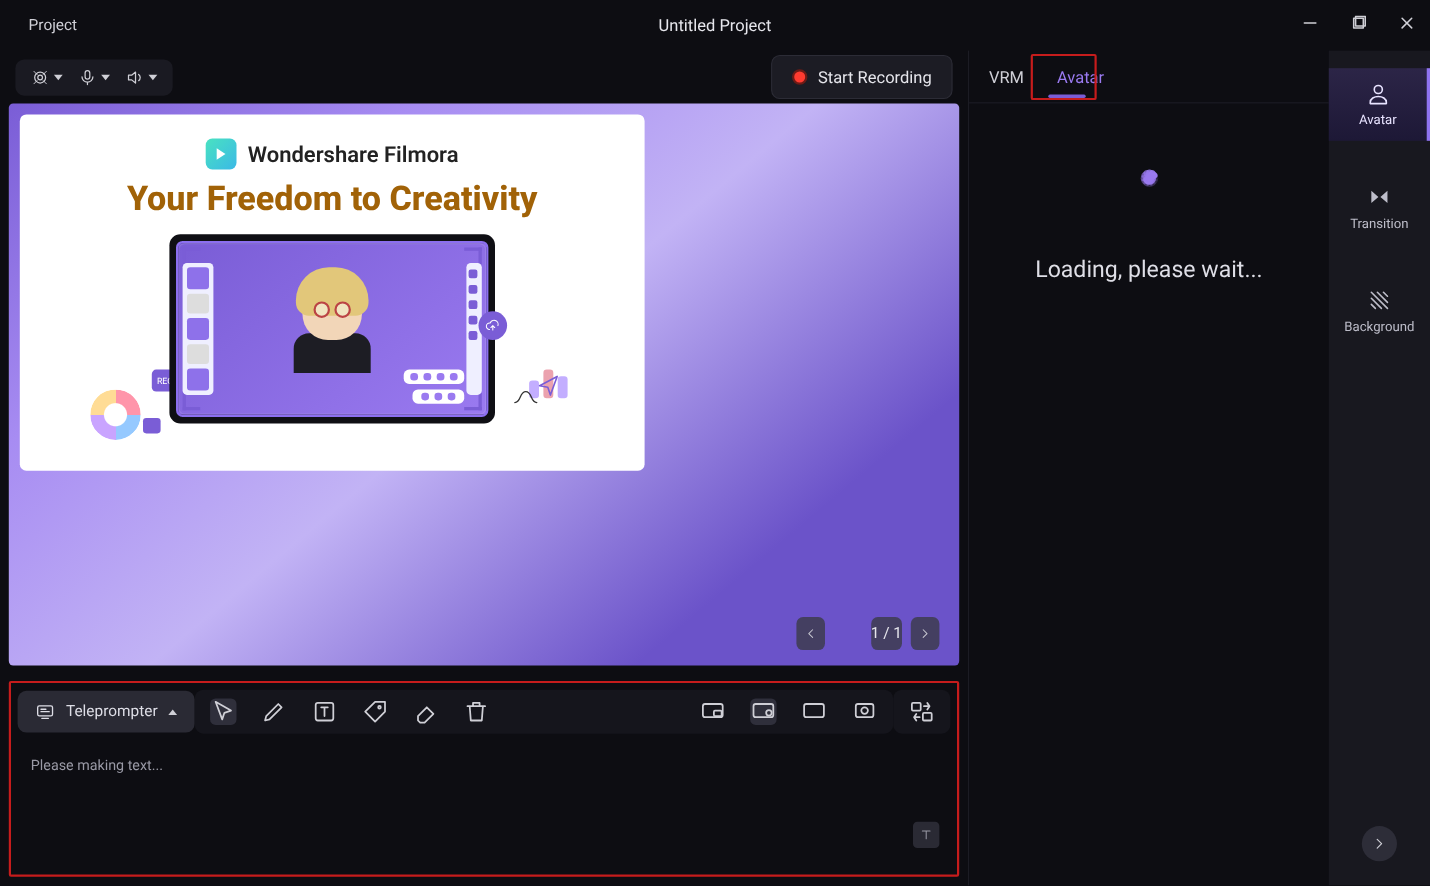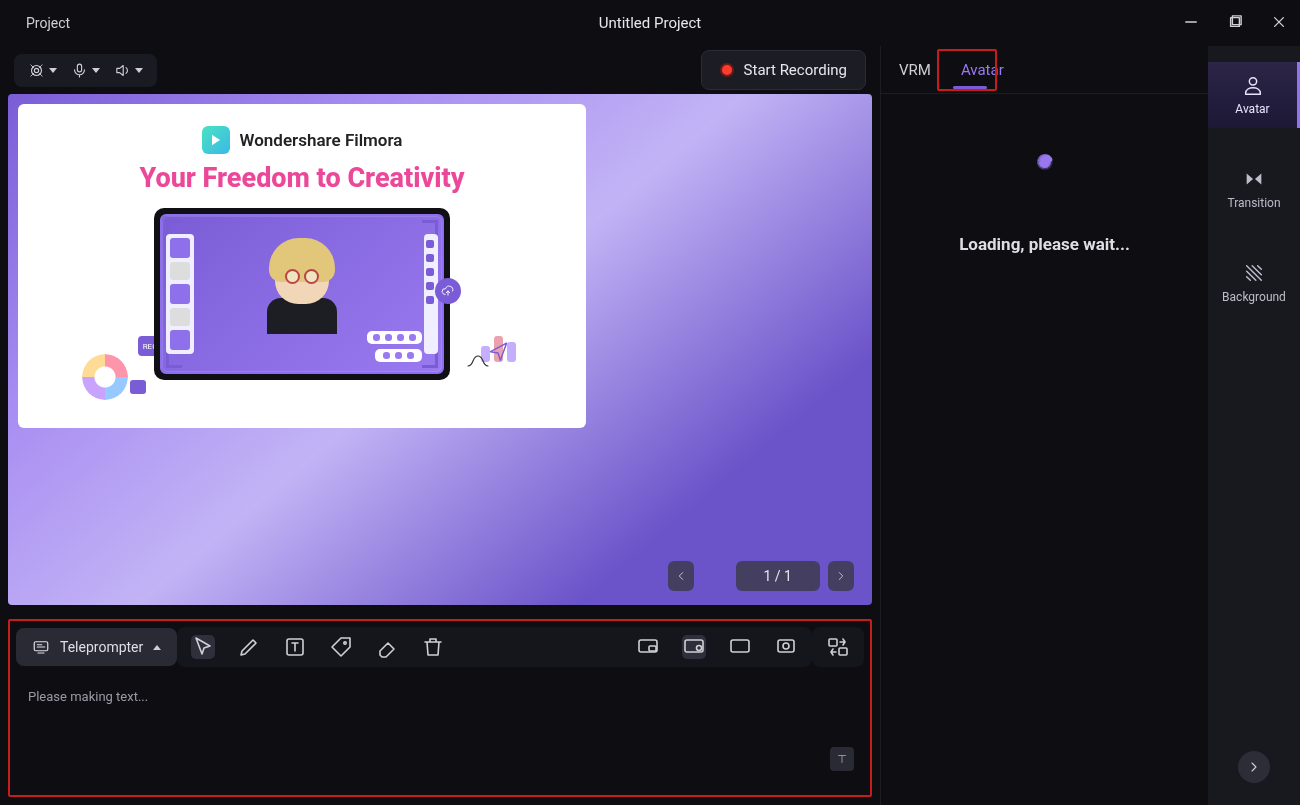--- a/index.html
+++ b/index.html
@@ -79,22 +79,22 @@
     width: 568px; height: 324px; background:#fff; border-radius:6px;
     color:#222; position:relative; overflow:hidden;
   }
   .slide-logo { display:flex; align-items:center; justify-content:center; gap:10px; margin-top:22px; }
   .logo-sq {
     width:28px; height:28px; border-radius:6px;
     background: linear-gradient(135deg,#49e2c1 0%, #3bb9e6 100%);
     display:flex; align-items:center; justify-content:center;
     color:#fff;
   }
-  .slide-logo-text { font-size:17px; font-weight:600; color:#222; }
-  .slide-headline { text-align:center; font-size:27px; font-weight:800; margin-top:8px; color:#ec4899; }
+  .slide-logo-text { font-size:20px; font-weight:600; color:#222; }
+  .slide-headline { text-align:center; font-size:31px; font-weight:800; margin-top:8px; color:#a16207; }
   .slide-sub { text-align:center; font-size:10px; color:#555; margin-top:4px; }
   .slide-mock {
     margin: 14px auto 0 auto;
     width: 296px; height: 172px;
     background:#0f0f14; border-radius:10px; padding:6px;
     position: relative;
   }
   .mock-inner {
     width:100%; height:100%;
     background: linear-gradient(140deg,#7a5dd6,#9a7af0);
@@ -177,21 +177,21 @@
 
   .pager {
     position:absolute; right:18px; bottom:14px;
     display:flex; align-items:center; gap:8px;
   }
   .pager-btn {
     width:26px; height:30px; border-radius:6px; background:#3b3b47cc;
     display:flex; align-items:center; justify-content:center; color:#c7c7d0; cursor:pointer;
   }
   .pager-display{
-    height:30px; padding:0 28px; border-radius:6px; background:#3b3b47cc;
+    height:30px; padding:0 0; border-radius:6px; background:#3b3b47cc;
     display:flex; align-items:center; color:#e6e6ec; font-size:14px;margin-left:34px;
   }
 
   
   .bottom-area {
     margin-top:14px;
     border: 2px solid #c61c1c;
     border-radius:2px;
     padding:6px;
     min-height: 178px;
@@ -554,21 +554,21 @@
           <span style="transform:translate(-50%,-50%) rotate(90deg)  translateY(-18px); opacity:.55"></span>
           <span style="transform:translate(-50%,-50%) rotate(120deg) translateY(-18px); opacity:.65"></span>
           <span style="transform:translate(-50%,-50%) rotate(150deg) translateY(-18px); opacity:.75"></span>
           <span style="transform:translate(-50%,-50%) rotate(180deg) translateY(-18px); opacity:.85"></span>
           <span style="transform:translate(-50%,-50%) rotate(210deg) translateY(-18px); opacity:.95"></span>
           <span style="transform:translate(-50%,-50%) rotate(240deg) translateY(-18px); opacity:1"></span>
           <span style="transform:translate(-50%,-50%) rotate(270deg) translateY(-18px); opacity:.15"></span>
           <span style="transform:translate(-50%,-50%) rotate(300deg) translateY(-18px); opacity:.18"></span>
           <span style="transform:translate(-50%,-50%) rotate(330deg) translateY(-18px); opacity:.22"></span>
         </div>
-        <div style="font-size:17px;font-weight:bold;">Loading, please wait...</div>
+        <div style="font-size:21px;">Loading, please wait...</div>
       </div>
     </div>
 
     <div class="side-rail">
       <div class="rail-item active">
         <svg width="22" height="22" viewBox="0 0 24 24" fill="currentColor" stroke="none">
             <circle cx="12" cy="8" r="4"></circle>
             <path d="M4 21c0-4 4-6 8-6s8 2 8 6v1H4v-1z"></path>
           </svg>
         <span>Avatar</span>

